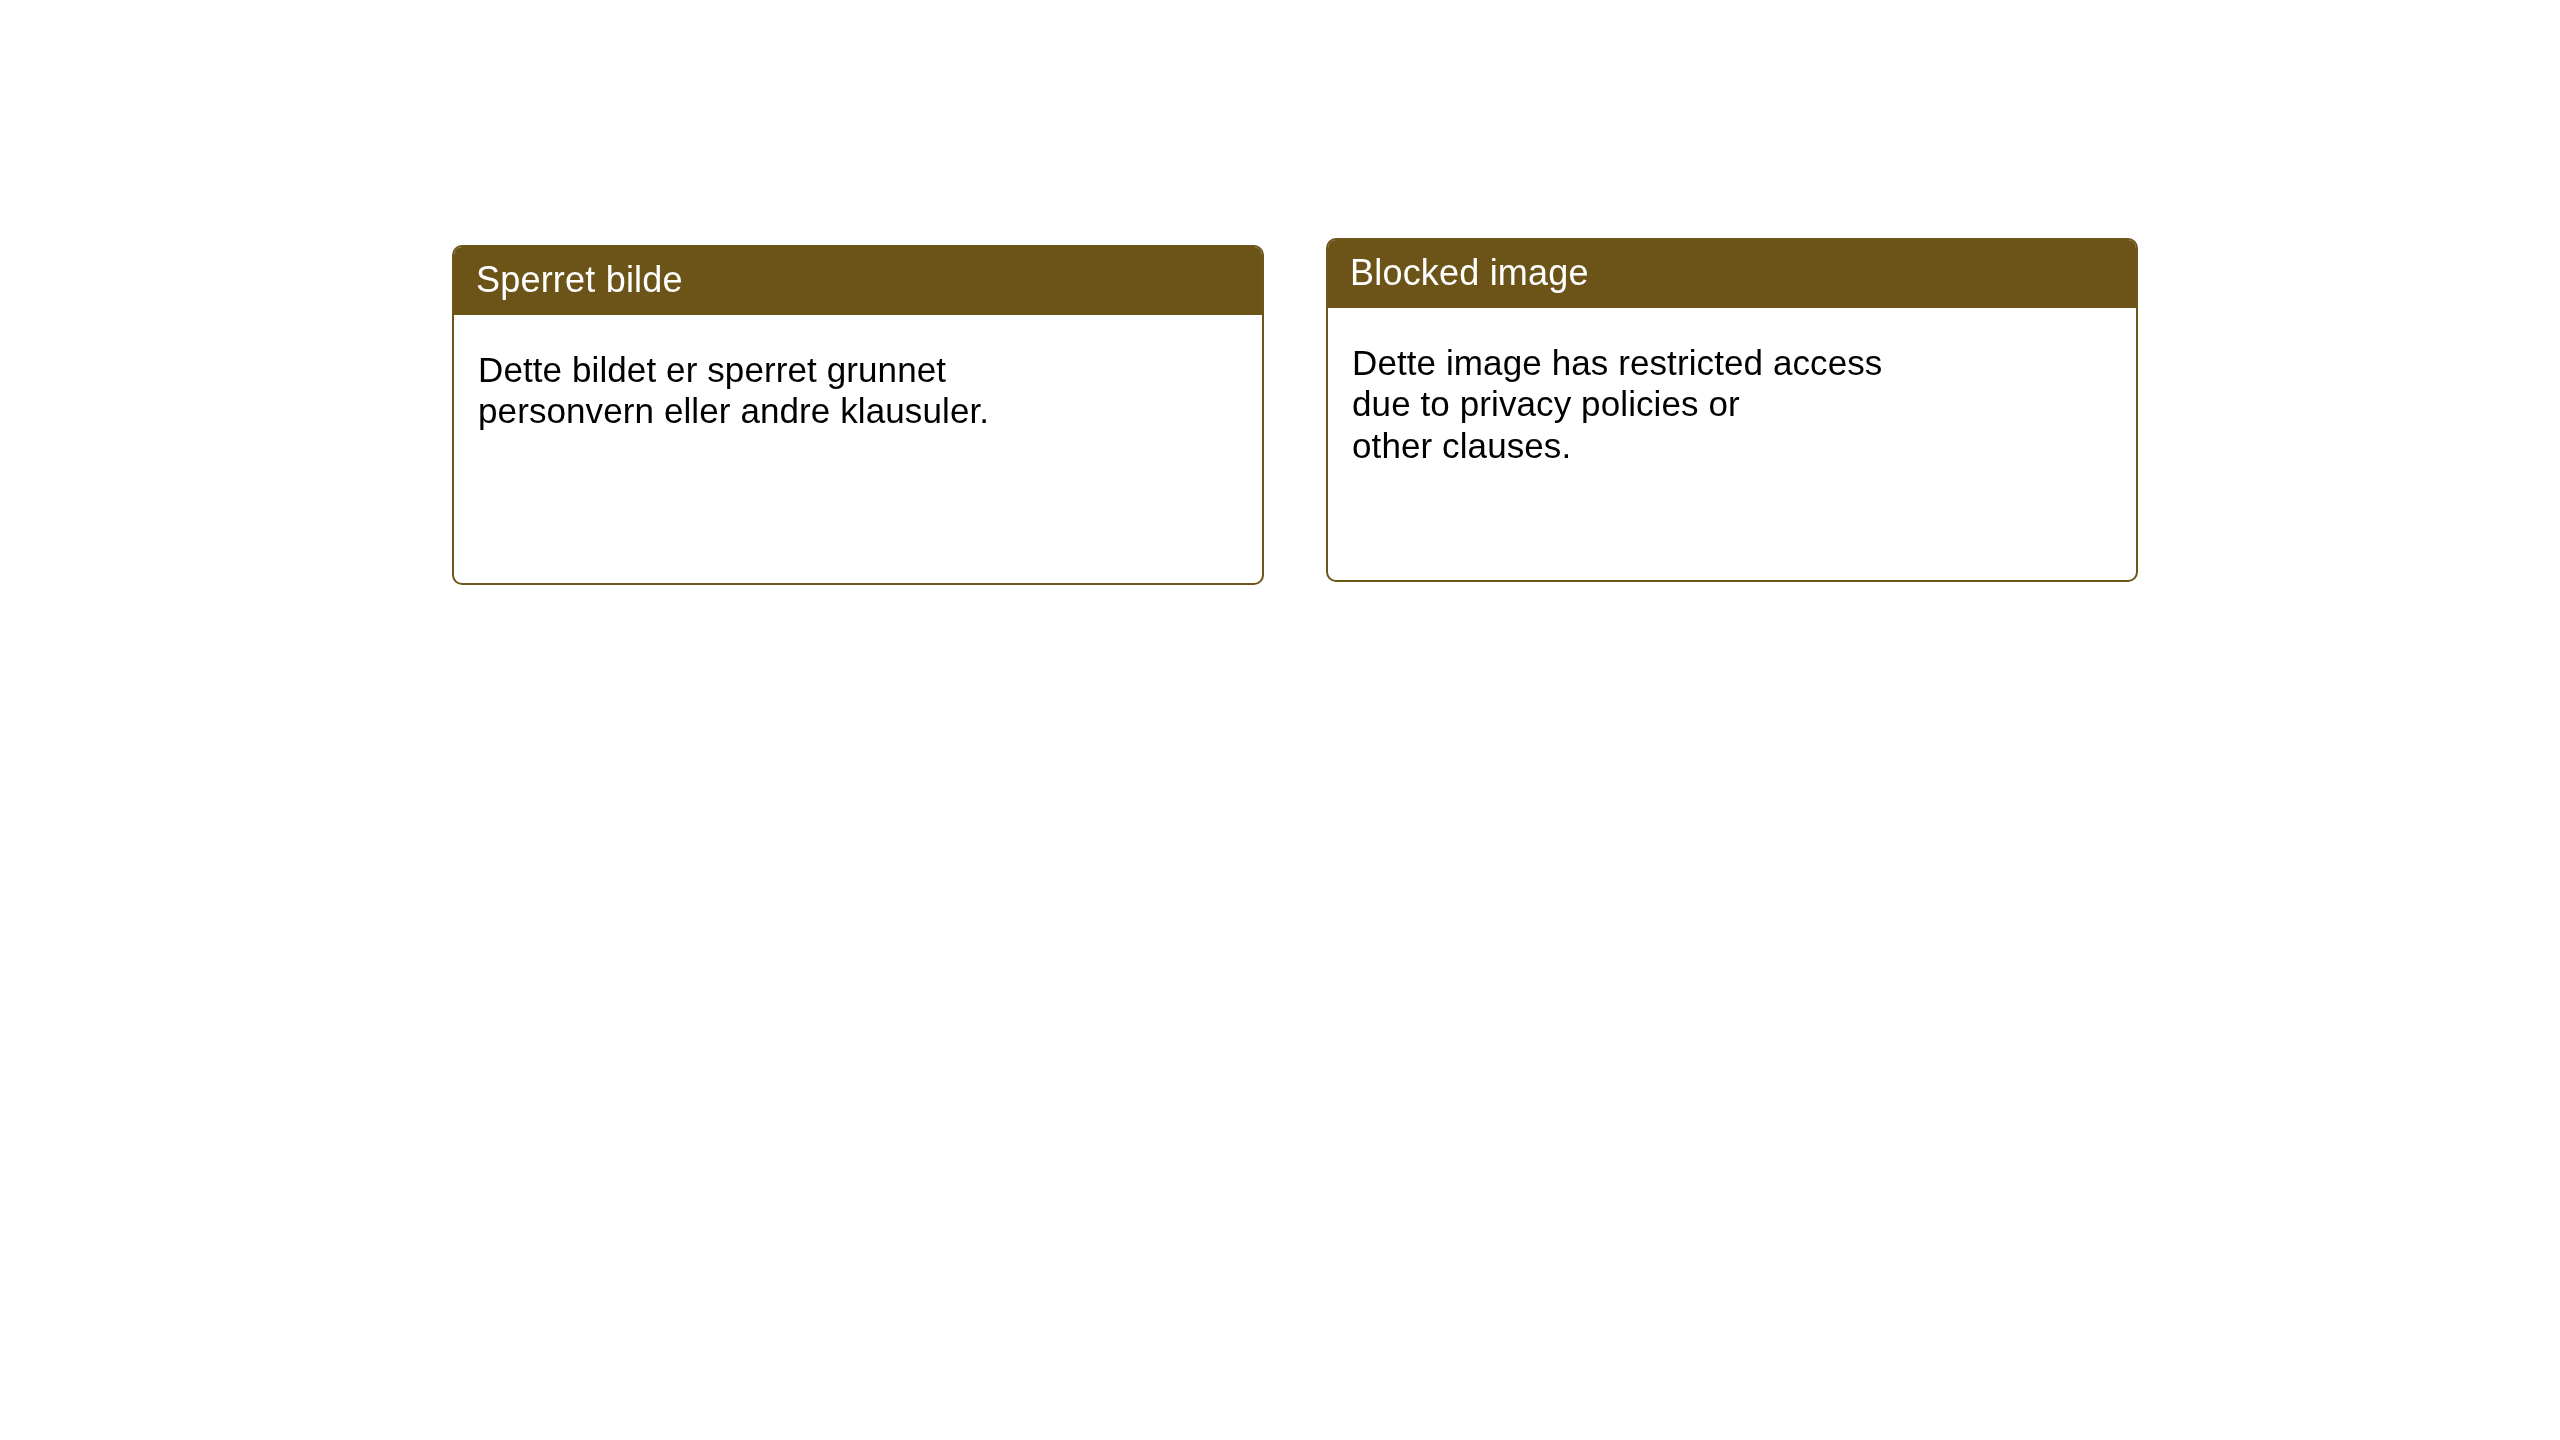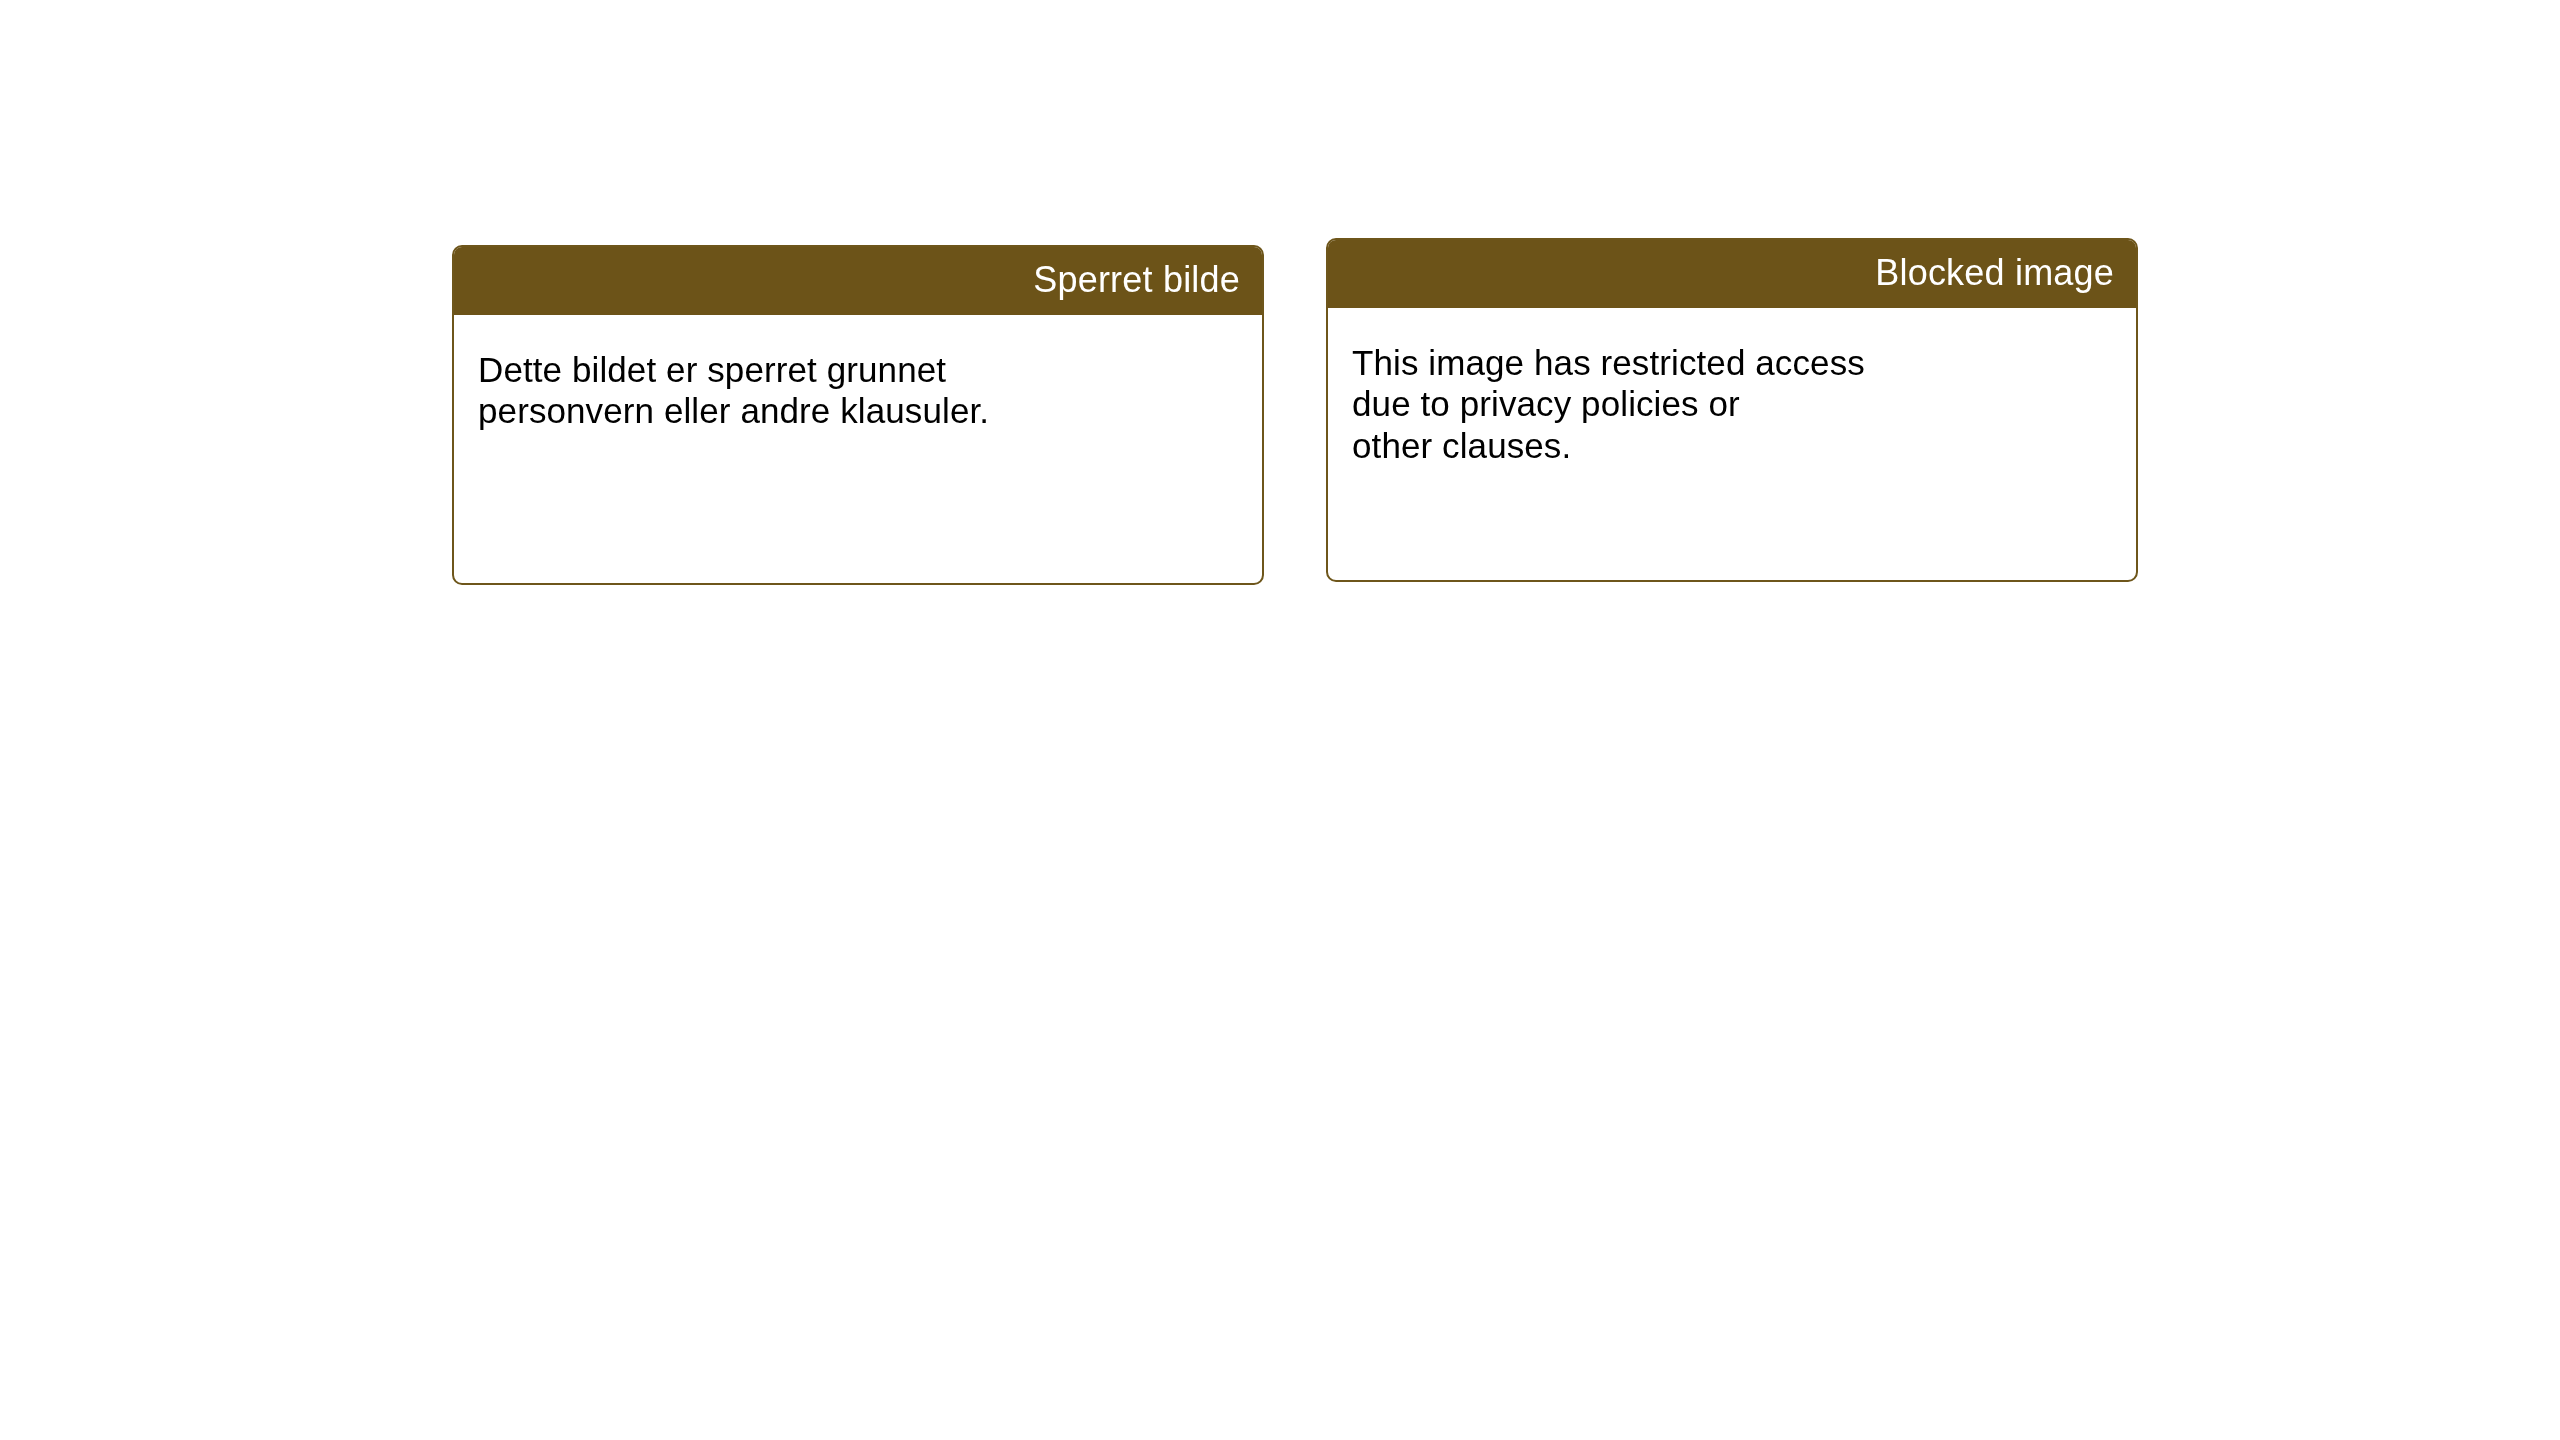--- a/index.html
+++ b/index.html
@@ -28,21 +28,20 @@
     box-shadow: 0 0 0 0 rgba(0,0,0,0);
   }
   .notice-header {
     background: #6c5318;
     color: #ffffff;
     font-size: 36px;
     line-height: 1.0;
     padding: 15px 22px 17px 22px;
     white-space: nowrap;
     letter-spacing: 0.2px;
-    text-align: right;
   }
   .notice-body {
     padding: 34px 24px 24px 24px;
     color: #000000;
     font-size: 35px;
     line-height: 1.18;
     white-space: pre-line;
     letter-spacing: 0.1px;
   }
   
@@ -65,18 +64,18 @@
 <div class="stage">
 
   <div class="notice-card" id="card-no">
     <div class="notice-header">Sperret bilde</div>
     <div class="notice-body">Dette bildet er sperret grunnet
 personvern eller andre klausuler.</div>
   </div>
 
   <div class="notice-card" id="card-en">
     <div class="notice-header">Blocked image</div>
-    <div class="notice-body">This image has restricted access
+    <div class="notice-body">Dette image has restricted access
 due to privacy policies or
 other clauses.</div>
   </div>
 
 </div>
 
 </body></html>

